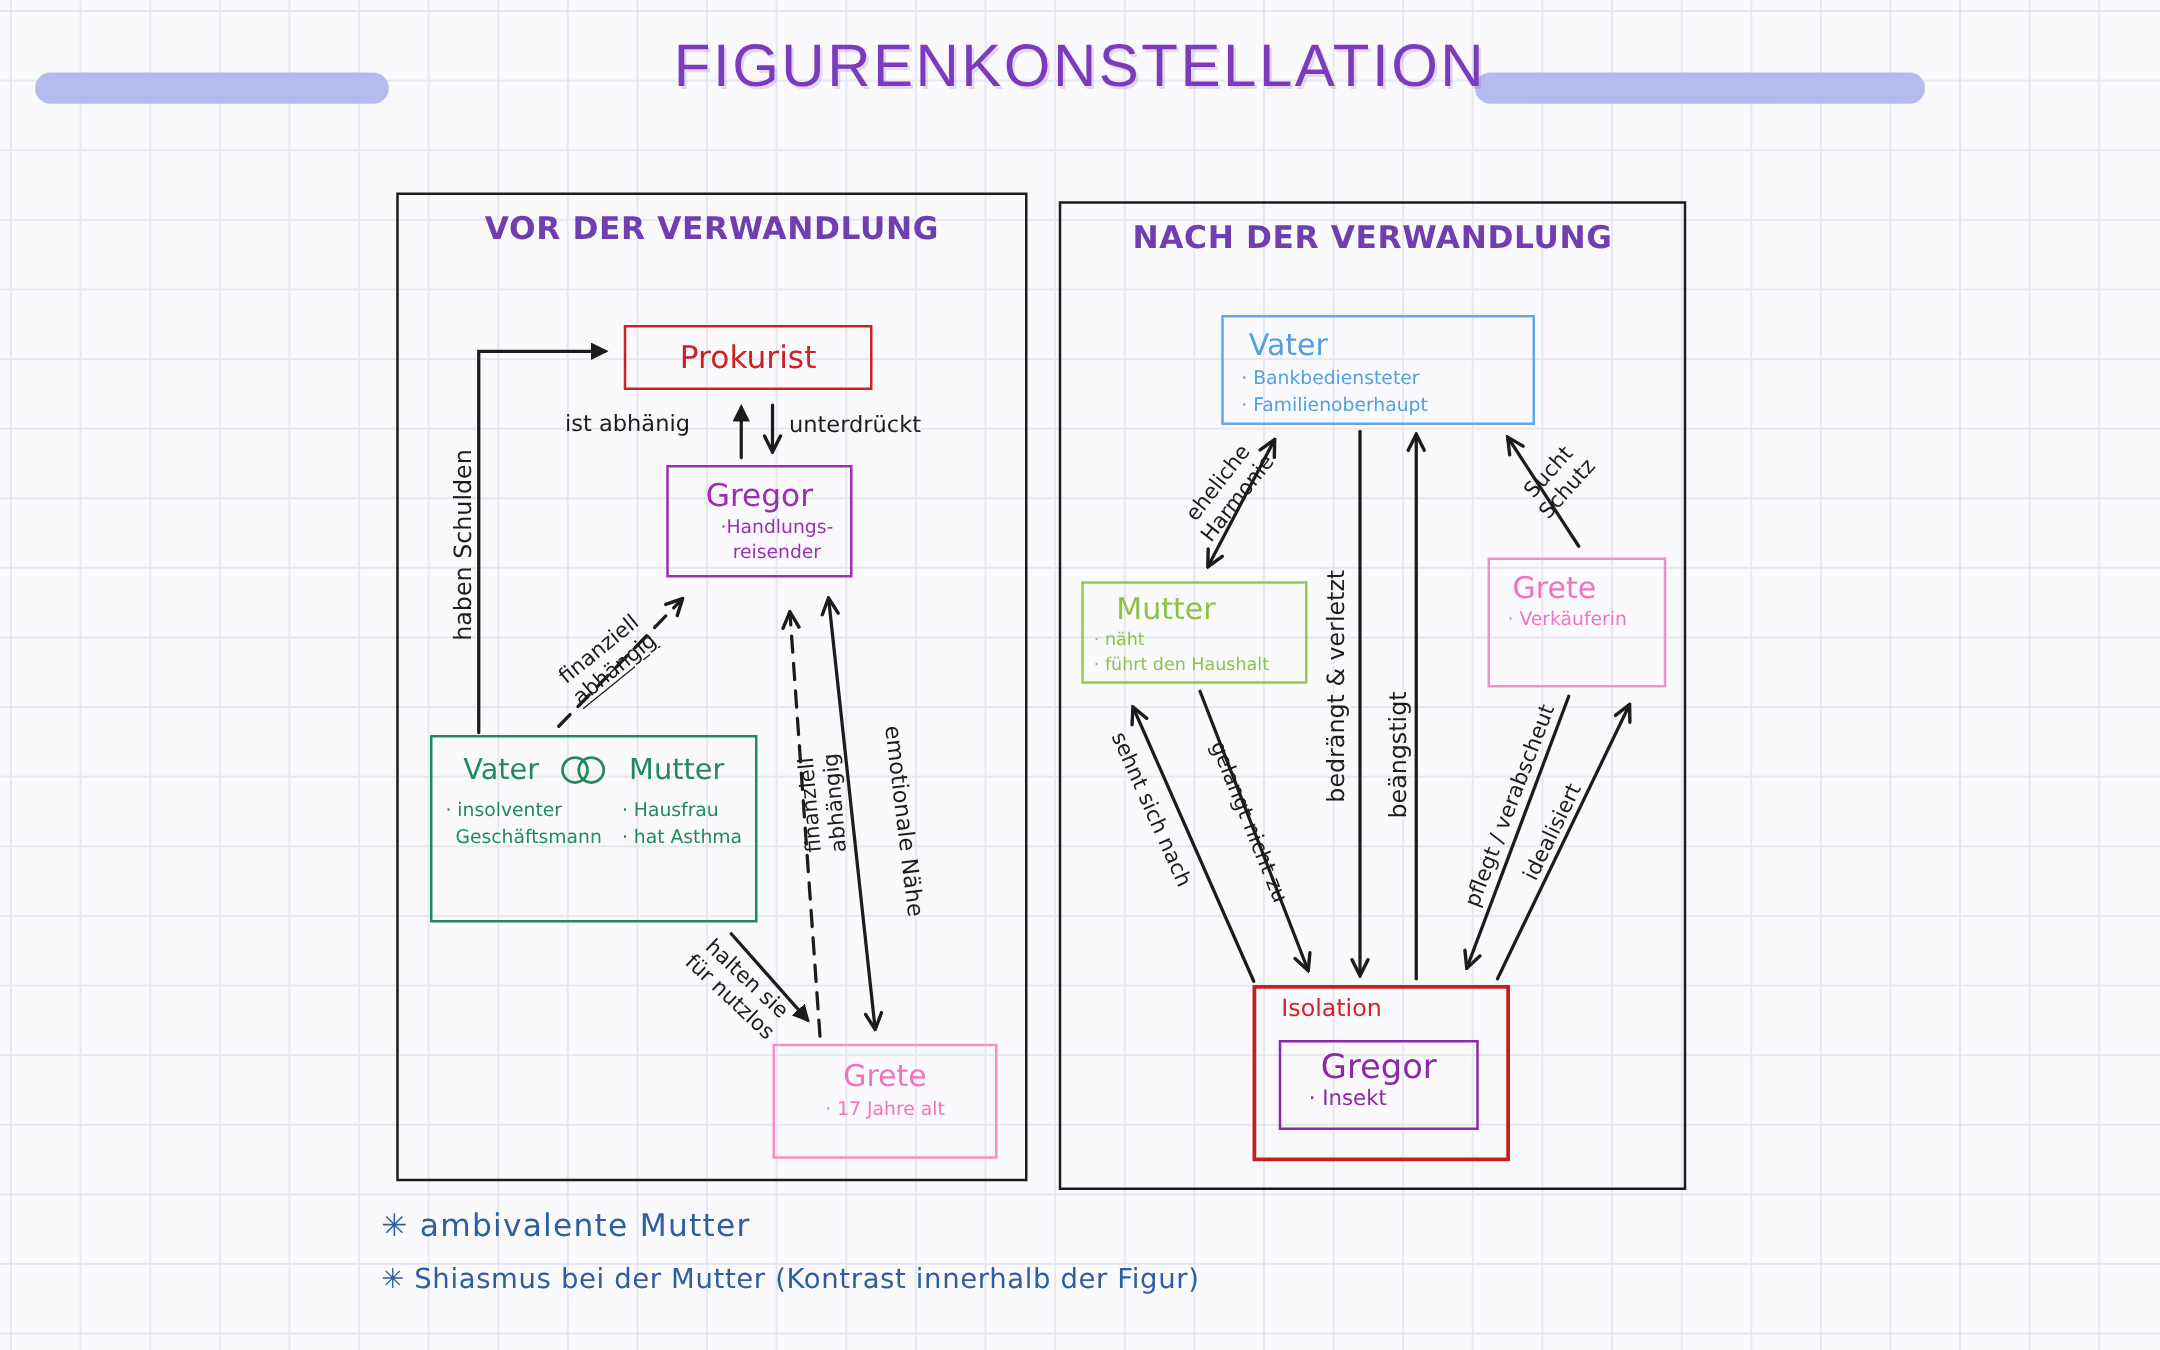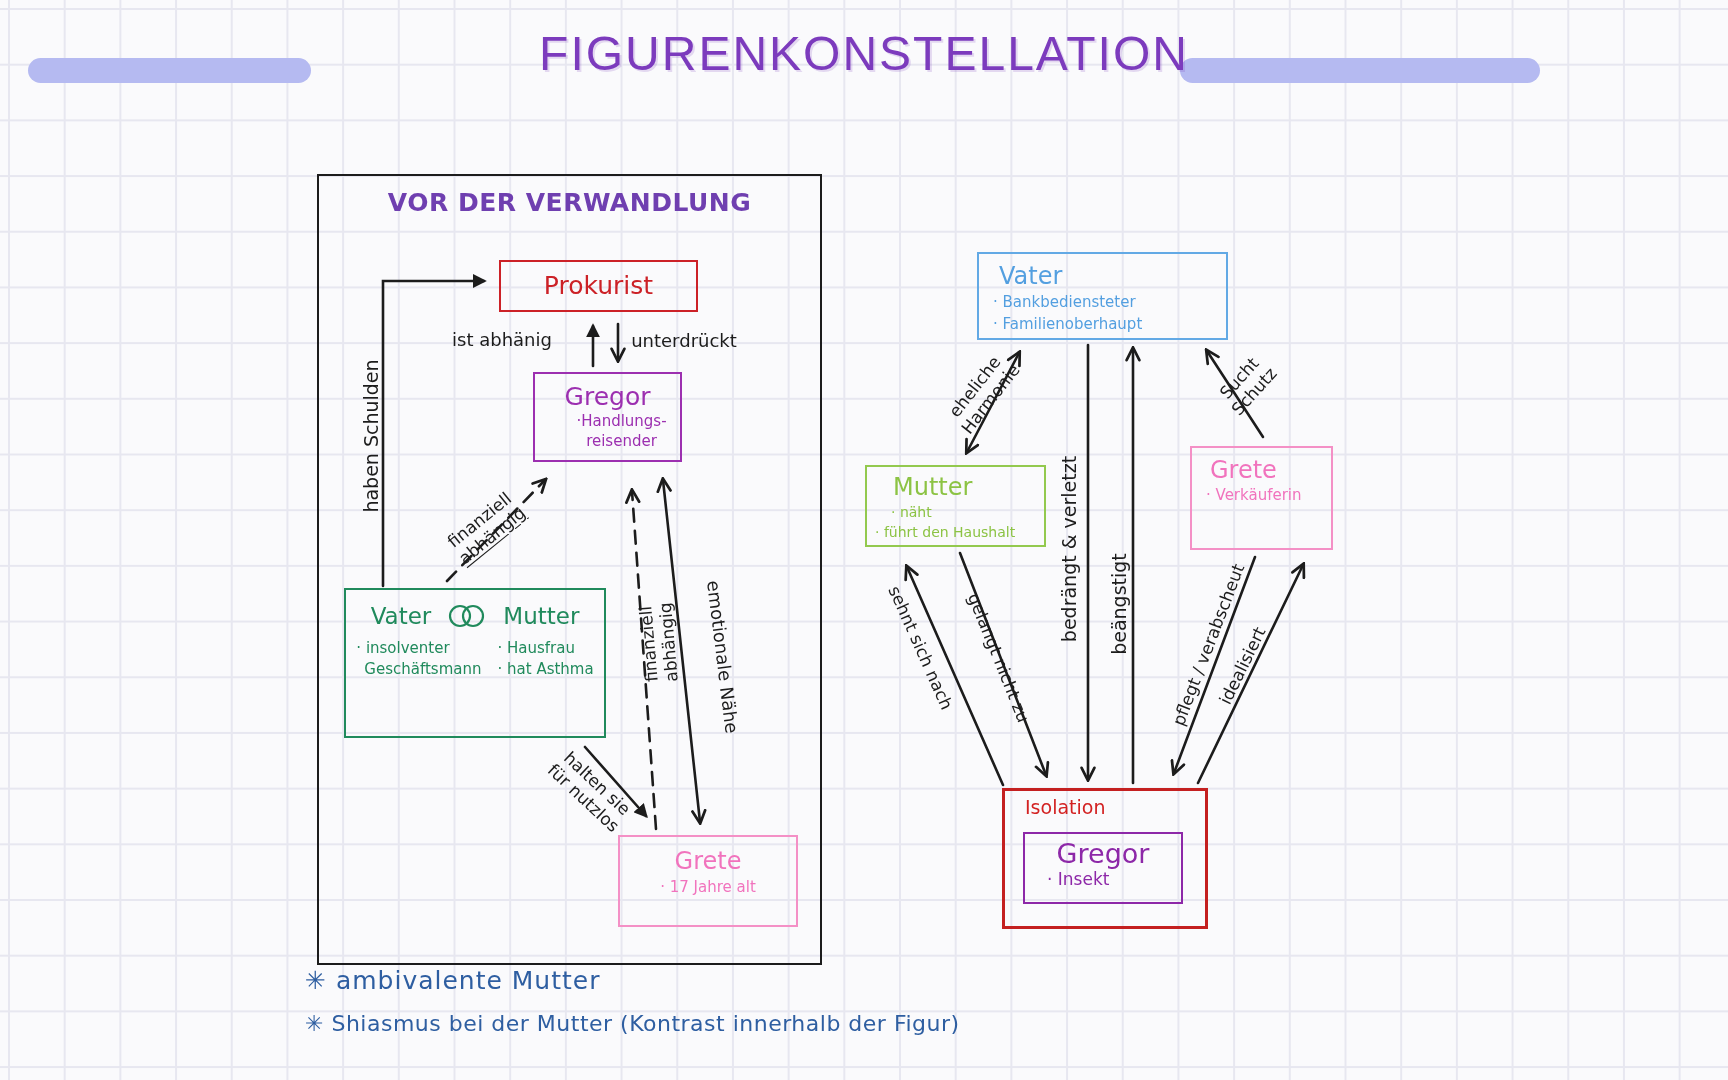--- a/index.html
+++ b/index.html
@@ -20,21 +20,21 @@
     left:0;right:0;top:26px;text-align:center;
     font-family:"Liberation Sans",sans-serif;
     font-size:48px;font-weight:400;letter-spacing:2px;
     color:#7c3bbd;text-shadow:2px 2px 0 rgba(124,59,189,.18);
   }
   .pill{height:25px;border-radius:13px;background:#b5baf1;top:58px;}
   #pill-left{left:28px;width:283px;}
   #pill-right{left:1180px;width:360px;}
   
   .panel{border:2.5px solid #1c1c1c;background:transparent;}
-  #panel-before{left:317px;top:174px;width:501px;height:787px;}
+  #panel-before{left:317px;top:154px;width:501px;height:787px;}
   #panel-after{left:847px;top:161px;width:498px;height:787px;}
   .panel-heading{
     margin-top:12px;text-align:center;
     font-size:25px;font-weight:bold;letter-spacing:.5px;color:#6f3fb0;
   }
   
   .box{position:absolute;box-sizing:border-box;background:rgba(255,255,255,.0);}
   #box-prokurist{left:499px;top:260px;width:199px;height:52px;border:2.5px solid #cc2127;
     color:#cc2127;font-size:25px;text-align:center;line-height:48px;}
   #box-gregor1{left:533px;top:372px;width:149px;height:90px;border:2.5px solid #9c2fb0;
@@ -180,33 +180,36 @@
   <div class="lbl" id="lbl-fin2">
     <span>finanziell</span>
     <span>abhängig</span>
   </div>
   <div class="lbl" id="lbl-emot">emotionale Nähe</div>
   <div class="lbl" id="lbl-halten">
     <span>halten sie</span>
     <span>für nutzlos</span>
   </div>
 
+  <div class="abs panel" id="panel-after">
+    <div class="panel-heading">NACH DER VERWANDLUNG</div>
+  </div>
 
   <div class="box" id="box-vater2">
     <div class="bname">Vater</div>
     <div class="bdetail">
       <span style="display:block">· Bankbediensteter</span>
       <span style="display:block">· Familienoberhaupt</span>
     </div>
   </div>
 
   <div class="box" id="box-mutter2">
     <div class="bname">Mutter</div>
     <div class="bdetail">
-      <span style="display:block;margin-left:16px">· näht</span>
+      <span style="display:block;">· näht</span>
       <span style="display:block">· führt den Haushalt</span>
     </div>
   </div>
 
   <div class="box" id="box-grete2">
     <div class="bname">Grete</div>
     <div class="bdetail">· Verkäuferin</div>
   </div>
 
   <div class="box" id="box-isolation">

